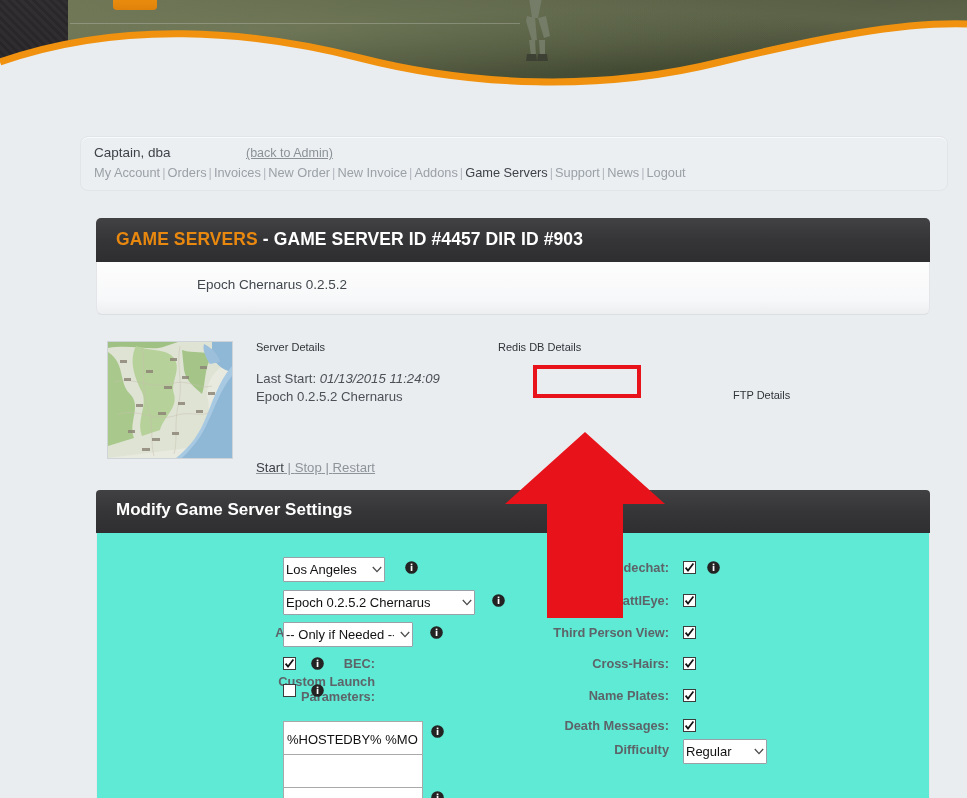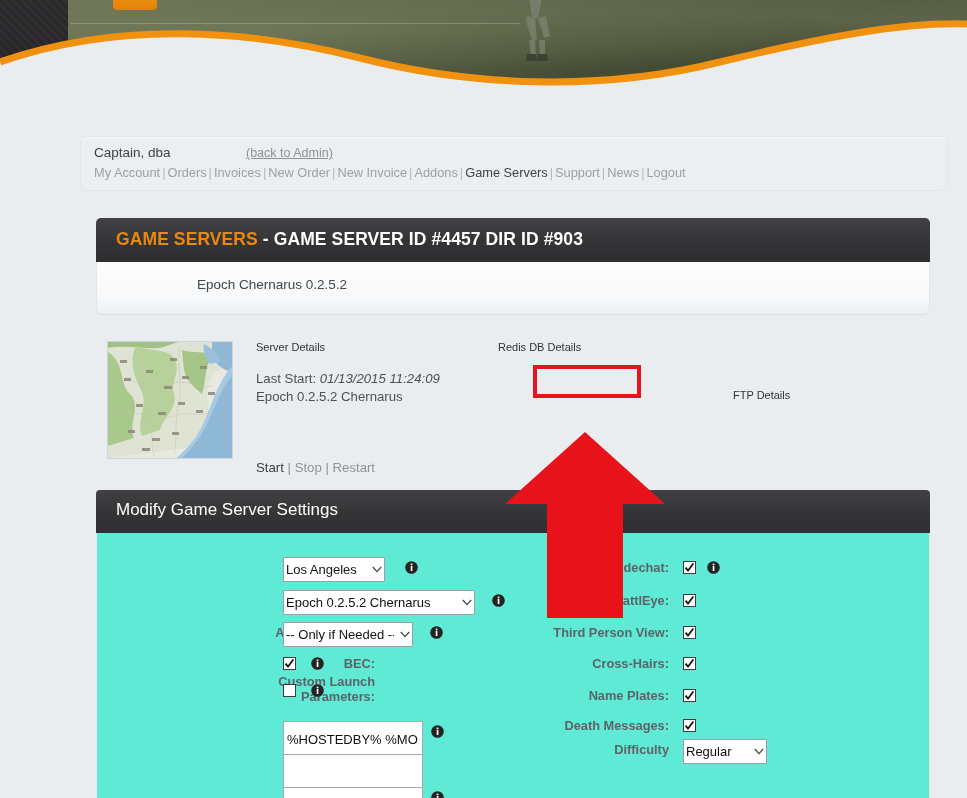--- a/index.html
+++ b/index.html
@@ -61,29 +61,29 @@
 
   
   .details{position:absolute;left:96px;top:322px;width:834px;height:168px;background:#eaedf0;}
   .thumb{position:absolute;left:11px;top:19px;width:124px;height:116px;
     border:1px solid #cfd4d8;background:#dfe6e9;overflow:hidden;}
   .col-head{position:absolute;font-size:11px;font-weight:normal;color:#2e3438;}
   .col-body{position:absolute;font-size:13.2px;color:#4b5156;line-height:18.3px;}
   .green{color:#35a235;}
   .ital{font-style:italic;}
   .muted{color:#8d949a;}
-  .links{position:absolute;font-size:13.2px;color:#8d949a;}
+  .links{position:absolute;font-size:13.2px;color:#8d949a;text-decoration:underline;}
   .hl-box{position:absolute;left:533px;top:365px;width:108px;height:33px;
     border:4px solid #e8131a;box-sizing:border-box;}
 
   
   .modbar{position:absolute;left:96px;top:490px;width:834px;height:43px;
     background:linear-gradient(180deg,#414143 0%,#353537 52%,#2f2f31 100%);
     border-radius:4px 4px 0 0;}
-  .modbar-txt{position:absolute;left:20px;top:10px;font-size:17px;font-weight:normal;color:#fff;}
+  .modbar-txt{position:absolute;left:20px;top:10px;font-size:17px;font-weight:bold;color:#fff;}
   .modbody{position:absolute;left:96px;top:533px;width:832px;height:299px;background:#5eead4;
     border-left:1px solid #e6e8ea;border-right:1px solid #e6e8ea;}
 
   .flabel{position:absolute;text-align:right;font-size:12.8px;font-weight:bold;color:#5d6469;line-height:15px;}
   .fsel{position:absolute;font-size:13px;font-family:"Liberation Sans",sans-serif;color:#111;
     background:#fff;border:1px solid #9aa0a6;border-radius:1px;height:21px;padding:1px 2px;}
   .ftext{position:absolute;font-size:13px;font-family:"Liberation Sans",sans-serif;color:#111;
     background:#fff;border:1px solid #a9a9a9;border-radius:0;height:20px;padding:17px 3px;box-sizing:border-box;}
   .fcheck{position:absolute;width:13px;height:13px;}
   .info{position:absolute;width:13px;height:13px;}

